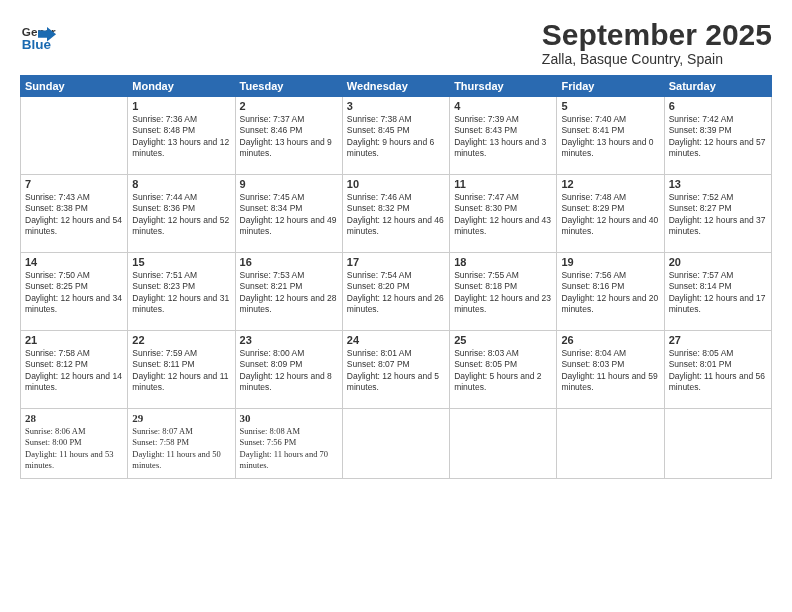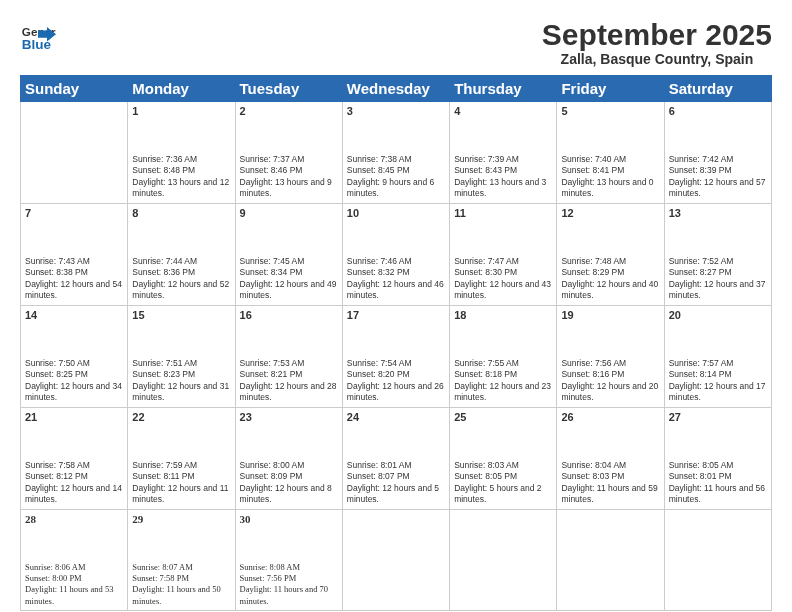--- a/index.html
+++ b/index.html
@@ -16,43 +16,43 @@
       padding: 18px 20px 10px 20px;
       background: #fff;
     }
     .header {
       display: flex;
       justify-content: space-between;
       align-items: flex-start;
       margin-bottom: 8px;
     }
     .title-block {
-      text-align: center;
+      text-align: left;
       margin-left: 40px;
     }
     .title-block h1 {
       font-size: 30px;
       font-weight: bold;
       color: #333;
       line-height: 1.1;
     }
     .title-block h2 {
       font-size: 14px;
-      font-weight: bold;
+      font-weight: normal;
       color: #333;
     }
     table {
       width: 100%;
       border-collapse: collapse;
       table-layout: fixed;
     }
     thead tr th {
       background: #2a6ab1;
       color: #fff;
-      font-size: 15px;
+      font-size: 11px;
       font-weight: bold;
       padding: 4px 4px;
       border: 1px solid #2a6ab1;
       text-align: left;
       margin-left: 24px;
     }
     tbody tr td {
       border: 1px solid #ccc;
       vertical-align: top;
       padding: 3px 4px;
@@ -66,21 +66,20 @@
     }
     .cell-date {
       font-weight: bold;
       font-size: 11px;
       margin-bottom: 2px;
     }
     .cell-info {
       font-size: 8.5px;
       line-height: 1.35;
       color: #333;
-      margin-top: 35px;
     }
     tbody tr:last-child td {
       height: 70px;
       font-family: Liberation Serif, serif;
     }
     .logo-wrapper {
       display: flex;
       align-items: center;
       gap: 2px;
     }

